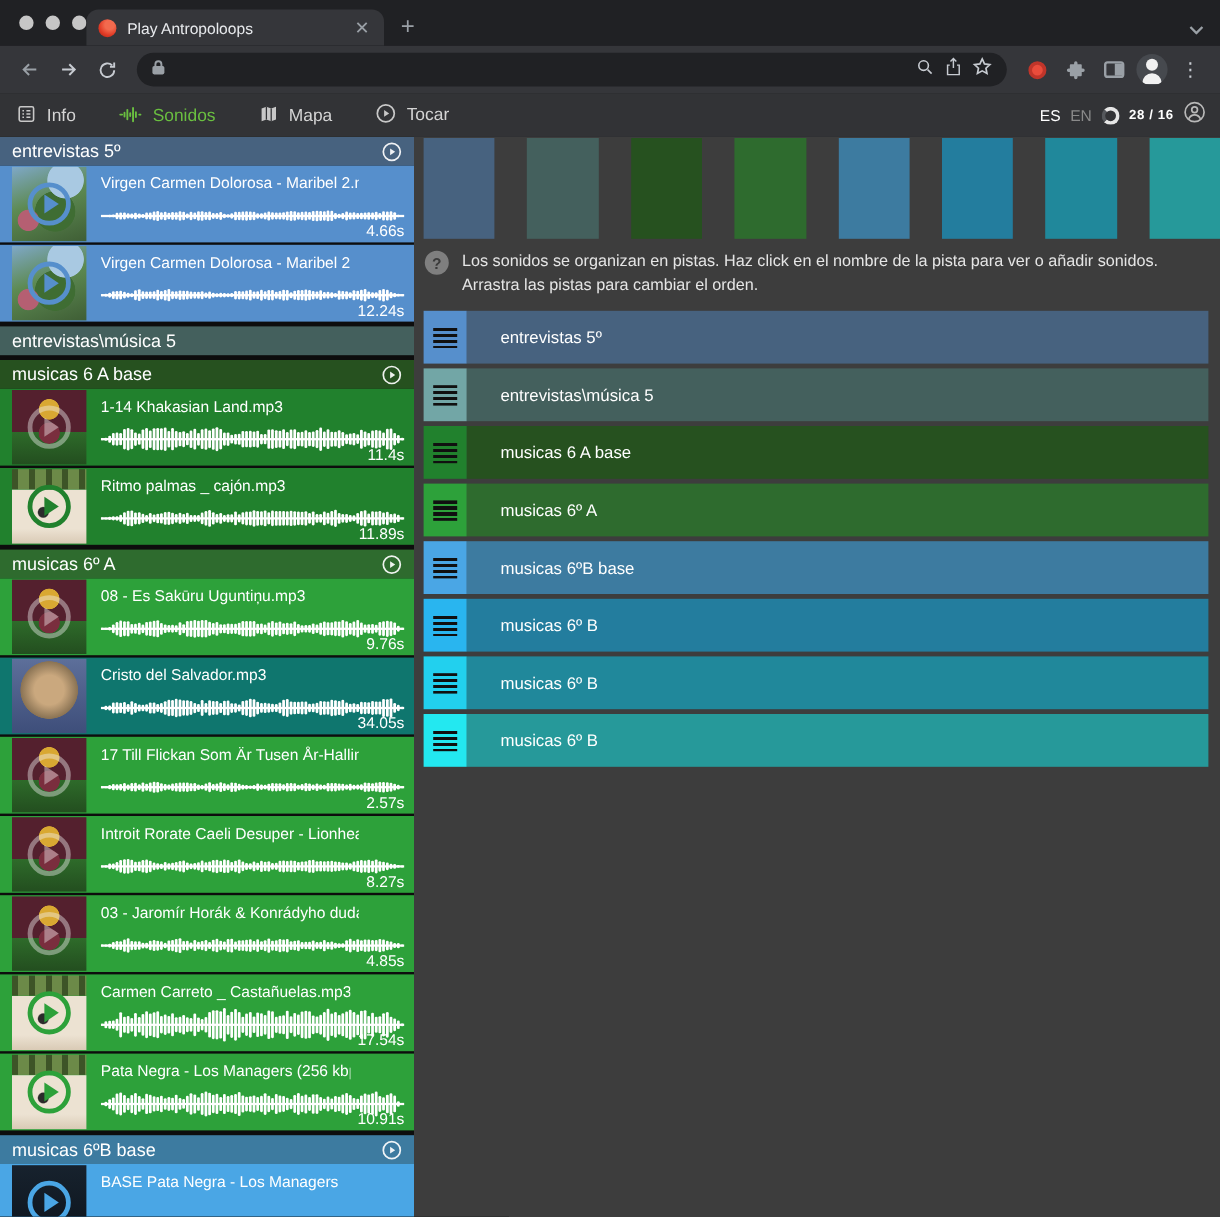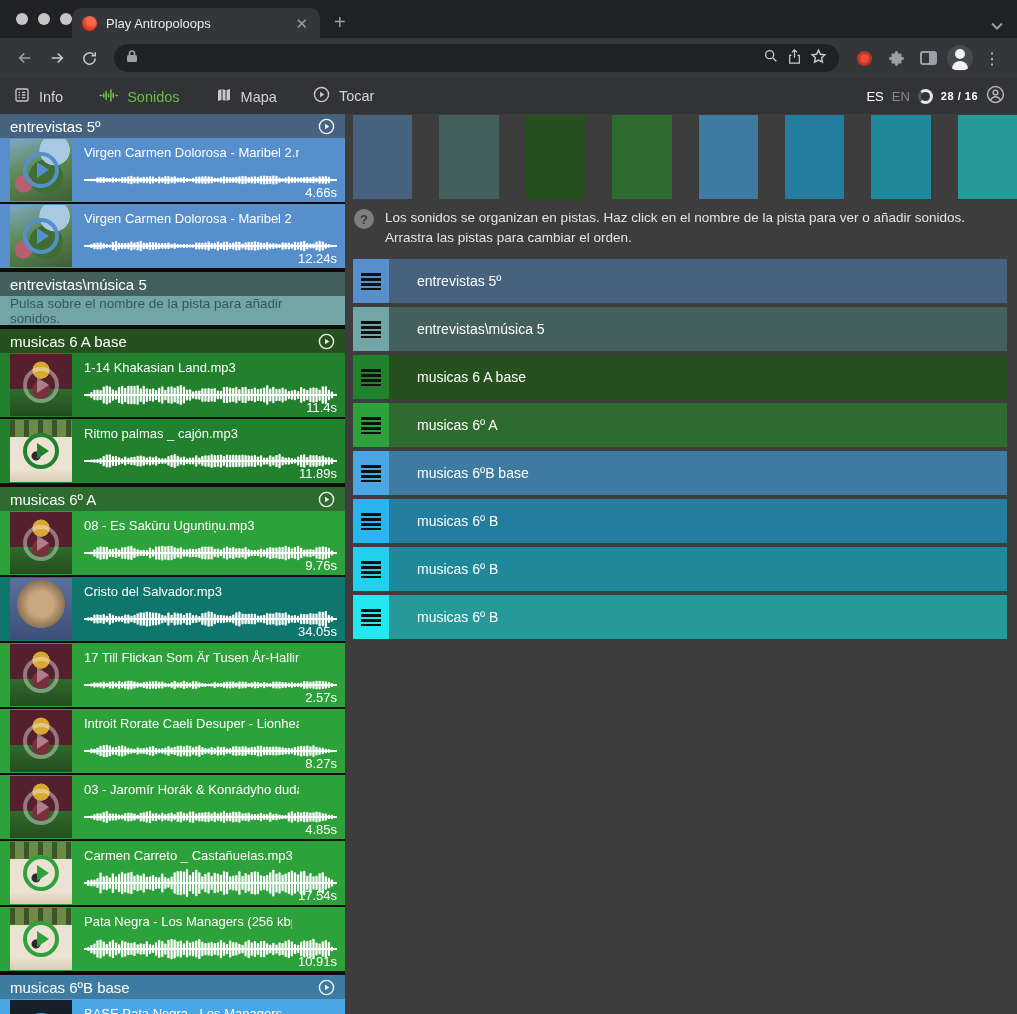--- a/index.html
+++ b/index.html
@@ -444,21 +444,20 @@
               <rect x="237.1" y="16.1" width="2.2" height="1.8" rx="1" fill="#fff"></rect>
               <rect x="0" y="16" width="240" height="2" fill="#fff"></rect>
             </svg>
           </div>
         </div>
       </div>
       <div class="tsec">
         <div class="shead" style="background: rgb(68, 96, 93);">
           <span>entrevistas\música 5</span>
         </div>
-        <div class="emptymsg" style="background: rgb(114, 166, 166);">Pulsa sobre el nombre de la pista para añadir sonidos.</div>
       </div>
       <div class="tsec">
         <div class="shead" style="background: rgb(38, 81, 31);">
           <span>musicas 6 A base</span>
           <span class="pico">
             <svg width="17" height="17" viewBox="0 0 24 24" fill="none">
               <circle cx="12" cy="12" r="10" stroke="#fff" stroke-width="2"></circle>
               <path d="M10 8l6 4-6 4z" fill="#fff"></path>
             </svg>
           </span>

